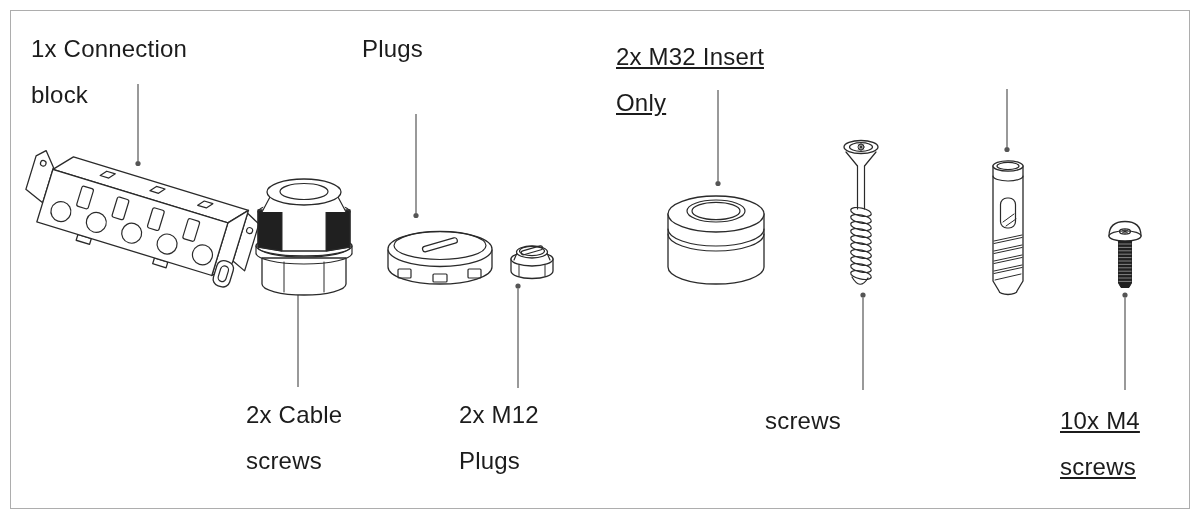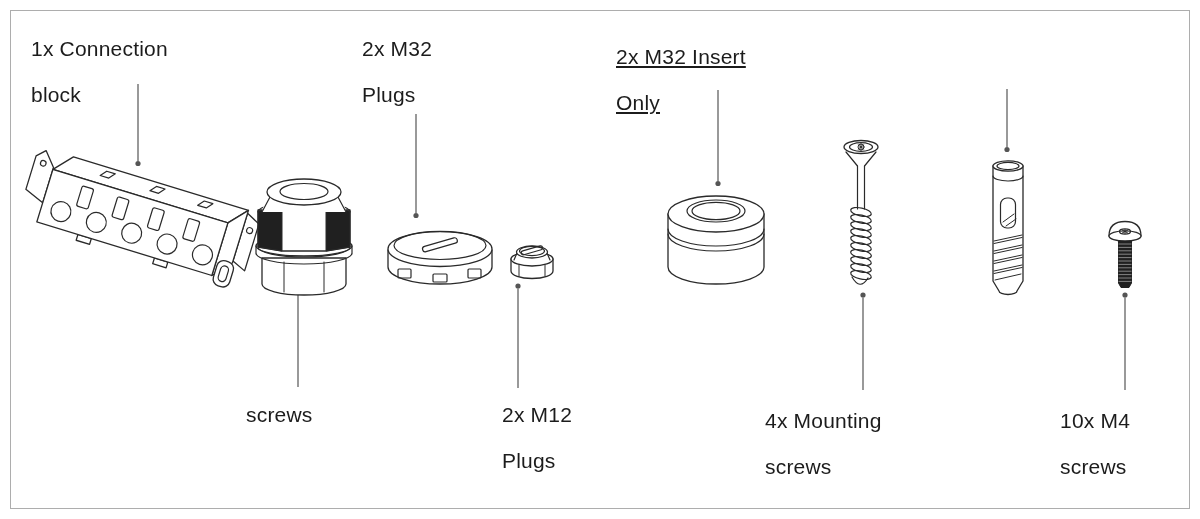--- a/index.html
+++ b/index.html
@@ -5,21 +5,21 @@
   :root{
     --text:#1c1c1c; --outline:#2a2a2a; --leader:#555555;
     --frame:#adadad; --dark:#202020; --bg:#ffffff;
   }
   html,body{margin:0;padding:0;background:var(--bg);}
   .canvas{position:relative;width:1200px;height:519px;background:var(--bg);
           font-family:"Liberation Sans",sans-serif;overflow:hidden;}
   .frame{position:absolute;left:10px;top:10px;right:10px;bottom:10px;
          border:1.5px solid var(--frame);pointer-events:none;}
   .scene{position:absolute;left:0;top:0;}
-  .part-label{position:absolute;font-size:21px;line-height:46px;font-weight:400;
+  .part-label{position:absolute;font-size:24px;line-height:46px;font-weight:400;
               color:var(--text);letter-spacing:.2px;white-space:nowrap;}
   .part-label span{display:block;}
   
   .s-white{fill:#fff;stroke:var(--outline);stroke-width:1.3;stroke-linejoin:round;}
   .s-line{fill:none;stroke:var(--outline);stroke-width:1.2;stroke-linejoin:round;stroke-linecap:round;}
   .s-thin{fill:none;stroke:var(--outline);stroke-width:1;stroke-linecap:round;}
   .s-dark{fill:var(--dark);stroke:var(--outline);stroke-width:1;stroke-linejoin:round;}
   .s-darkfill{fill:var(--dark);stroke:var(--dark);stroke-width:1;}
   .s-fill{fill:#fff;stroke:none;}
   .leader-line{stroke:var(--leader);stroke-width:1.2;fill:none;}
@@ -200,42 +200,41 @@
                                 M 1118.5,274.6 H 1131.5 M 1118.5,278 H 1131.5 M 1118.5,281.4 H 1131.5"></path>
     </g>
   </svg>
 
   <div class="part-label" style="left:31px;top:26px;">
     <span>1x Connection</span>
     <span>block</span>
   </div>
 
   <div class="part-label" style="left:362px;top:26px;">
-    <span>2x M32</span>
     <span>Plugs</span>
   </div>
 
   <div class="part-label" style="left:616px;top:34px;text-decoration:underline;">
     <span>2x M32 Insert</span>
     <span>Only</span>
   </div>
 
 
   <div class="part-label" style="left:246px;top:392px;">
+    <span>2x Cable</span>
     <span>screws</span>
   </div>
 
-  <div class="part-label" style="left:459px;top:392px;margin-left:43px;">
+  <div class="part-label" style="left:459px;top:392px;">
     <span>2x M12</span>
     <span>Plugs</span>
   </div>
 
   <div class="part-label" style="left:765px;top:398px;">
-    <span>4x Mounting</span>
     <span>screws</span>
   </div>
 
-  <div class="part-label" style="left:1060px;top:398px;">
+  <div class="part-label" style="left:1060px;top:398px;text-decoration:underline;">
     <span>10x M4</span>
     <span>screws</span>
   </div>
 
 </div>
 
 </body></html>

